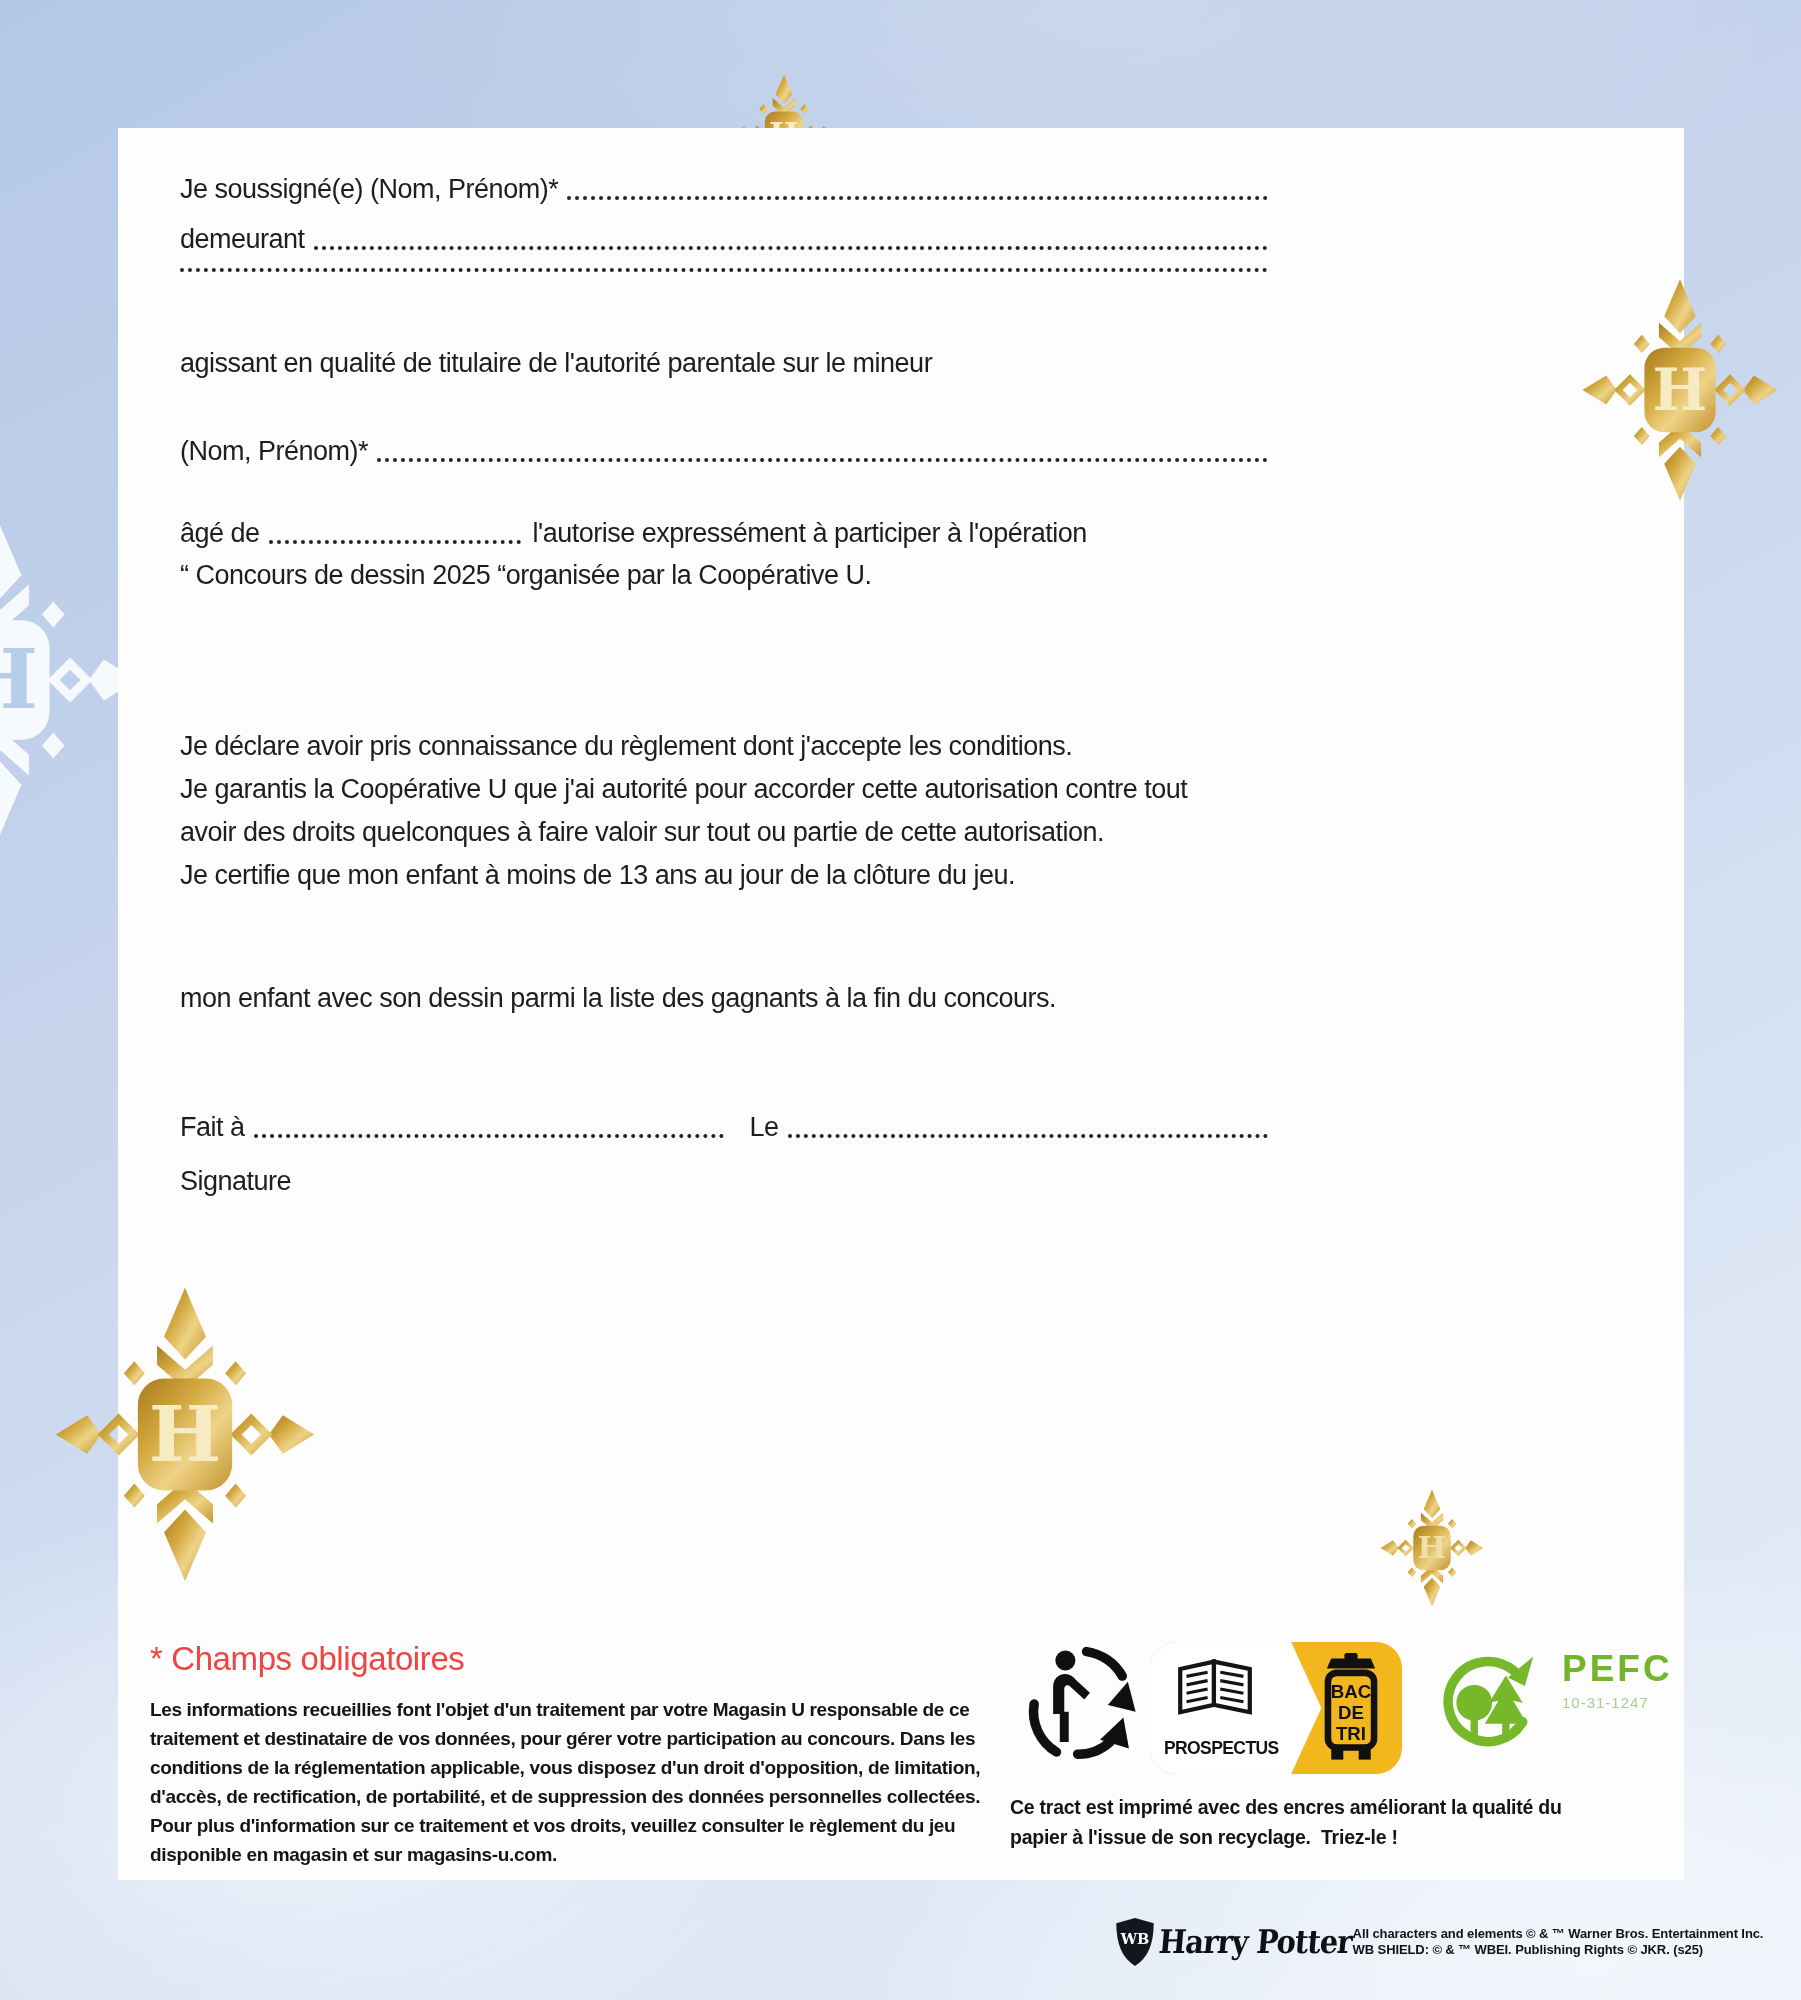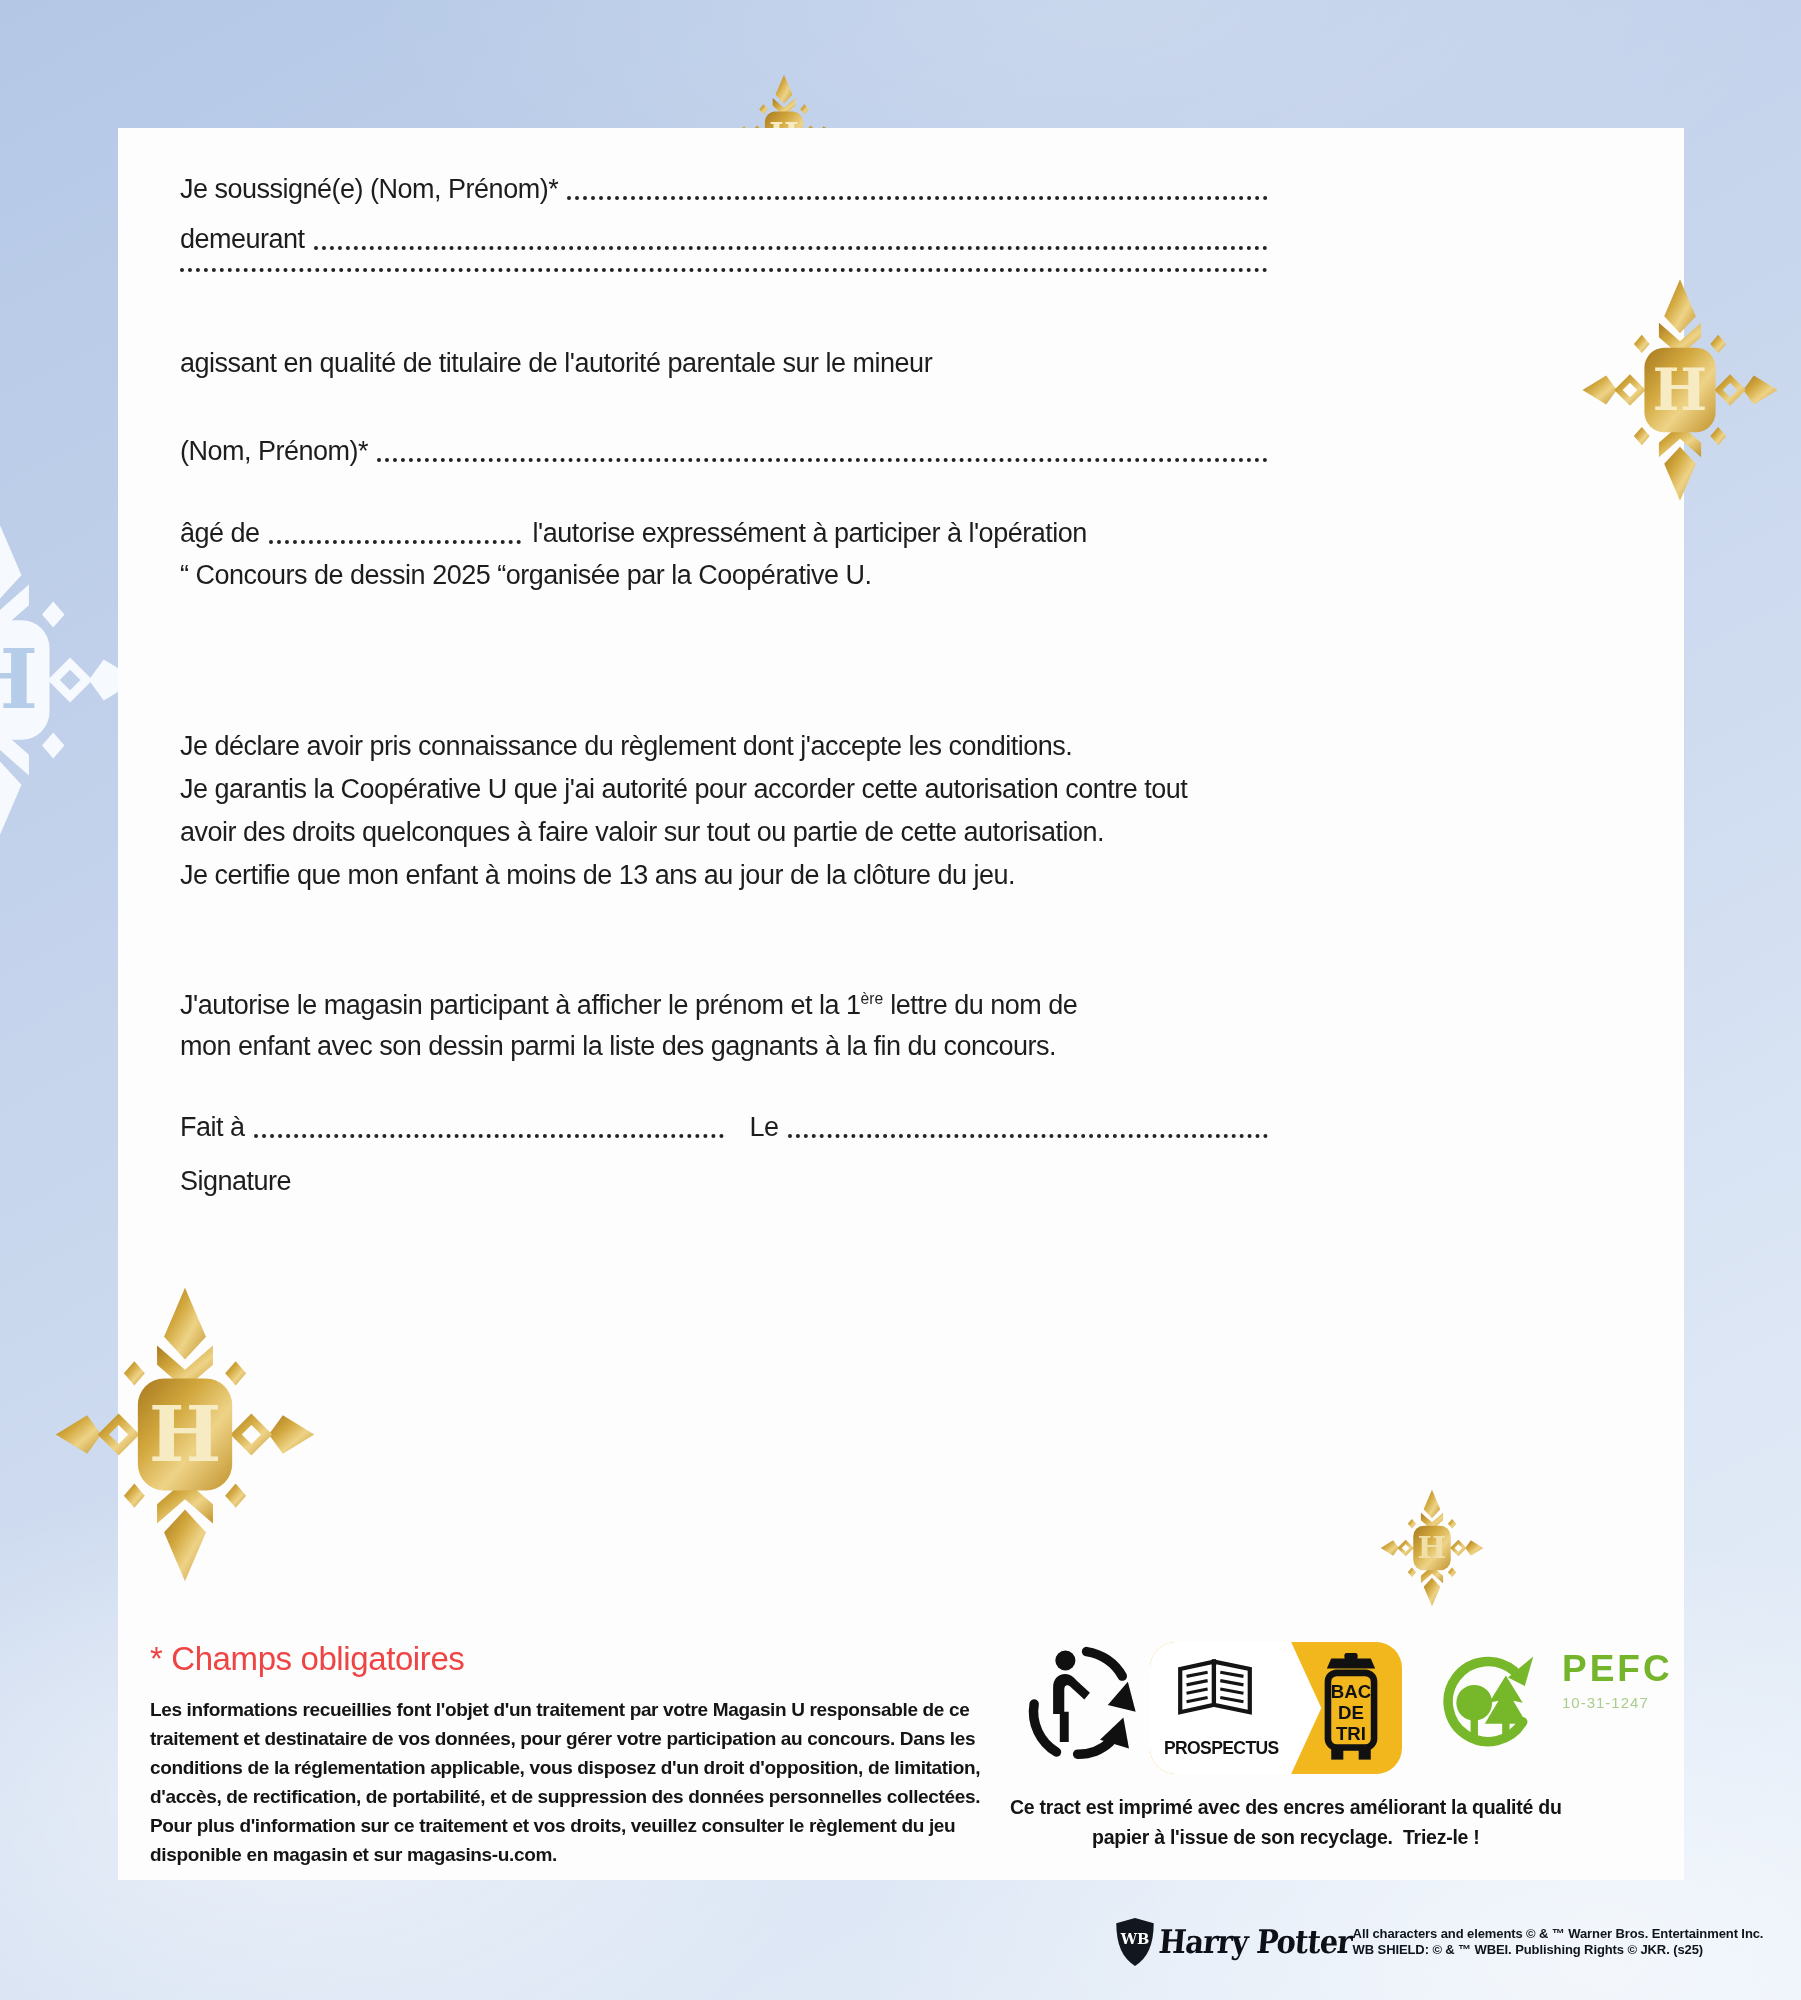--- a/index.html
+++ b/index.html
@@ -37,21 +37,21 @@
   .badge .prosp{position:absolute;left:14px;top:96px;width:118px;
      font-size:17.5px;font-weight:bold;color:#121212;letter-spacing:-0.6px;}
   .badge .bin{position:absolute;left:168px;top:10px;}
   .bin-txt{font-family:"Liberation Sans",sans-serif;font-weight:bold;}
   .pefc{position:absolute;left:1312px;top:1520px;display:flex;align-items:flex-start;gap:14px;}
   .pefc-col{display:flex;flex-direction:column;}
   .pefc-name{font-size:37px;font-weight:bold;color:#74b52c;letter-spacing:3px;}
   .pefc-code{font-size:15px;color:#a9cd8a;letter-spacing:1px;margin-top:4px;}
   .eco-note{position:absolute;left:892px;top:1664px;font-size:19.5px;font-weight:bold;
      color:#141414;letter-spacing:-0.25px;}
-  .eco-note div{line-height:30px;white-space:pre-wrap;text-align:center;}
+  .eco-note div{line-height:30px;white-space:pre-wrap;}
   
   .hp-footer{position:absolute;left:1112px;top:1916px;display:flex;align-items:center;
      gap:1px;z-index:2;}
   .hp-logo{font-family:"DejaVu Serif",serif;font-weight:bold;font-size:29px;color:#0d1117;
      transform:skewX(-5deg) scaleY(1.12);letter-spacing:-1px;}
   .wb-legal{font-size:13px;font-weight:bold;color:#0e141c;line-height:16.5px;
      letter-spacing:-0.1px;white-space:nowrap;}
   
   .snow{position:absolute;}
   .z0{z-index:0;} .z2{z-index:2;}
@@ -128,21 +128,20 @@
 
 
     <div class="t par" style="top:597px">
       <div class="pl">Je déclare avoir pris connaissance du règlement dont j'accepte les conditions.</div>
       <div class="pl">Je garantis la Coopérative U que j'ai autorité pour accorder cette autorisation contre tout</div>
       <div class="pl">avoir des droits quelconques à faire valoir sur tout ou partie de cette autorisation.</div>
       <div class="pl">Je certifie que mon enfant à moins de 13 ans au jour de la clôture du jeu.</div>
     </div>
 
     <div class="t par" style="top:850px">
-      <div class="pl" style="line-height:41px"><span>J'autorise le magasin participant à afficher le prénom et la 1</span><sup>ère</sup><span> lettre du nom de</span></div>
       <div class="pl" style="line-height:41px">mon enfant avec son dessin parmi la liste des gagnants à la fin du concours.</div>
     </div>
 
     <div class="t row" style="top:982px">
       <span class="lbl">Fait à</span>
       <span class="dots mid"></span>
       <span class="lbl" style="margin-left:24px">Le</span>
       <span class="dots"></span>
     </div>
     <div class="t" style="top:1036px">Signature</div>

